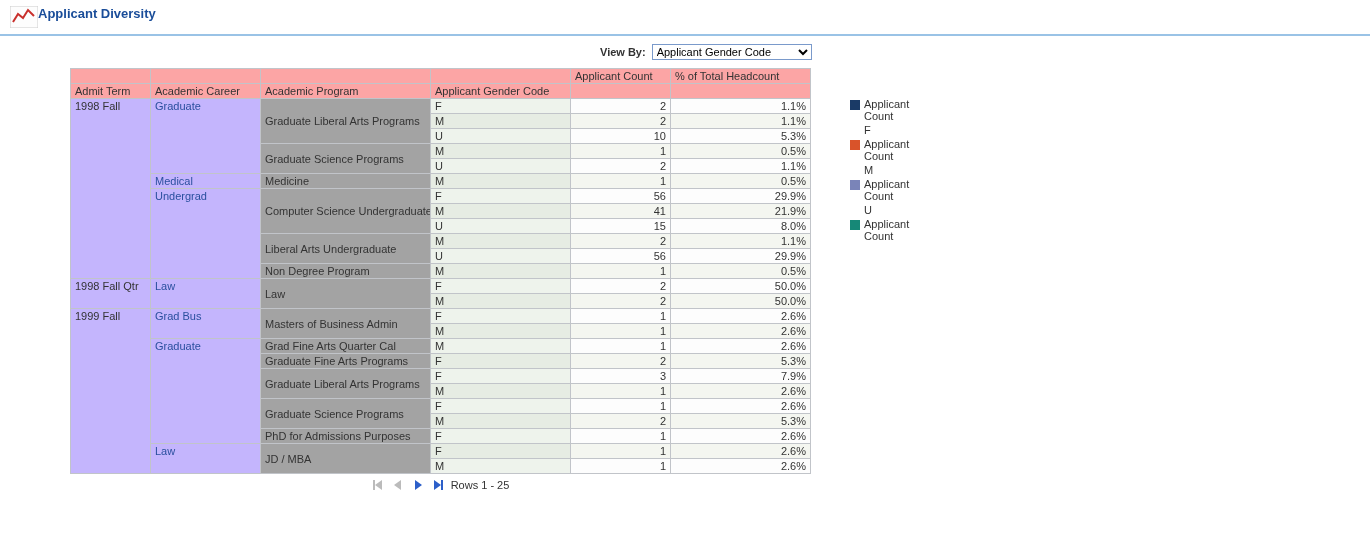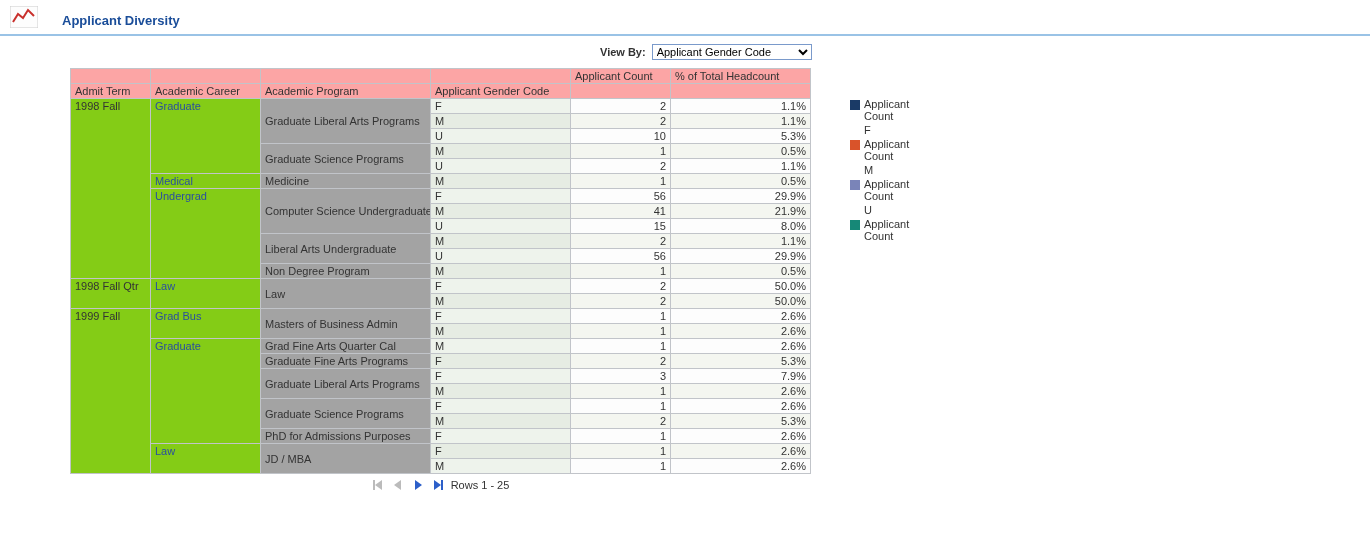--- a/index.html
+++ b/index.html
@@ -5,22 +5,22 @@
   * { box-sizing: border-box; }
   body {
     margin: 0;
     font-family: Arial, Helvetica, sans-serif;
     font-size: 11px;
     background: #fff;
     color: #333;
   }
   .page-header {
     display: flex;
-    align-items: flex-end;
-    gap: 24px;
+    align-items: flex-start;
+    gap: 0;
     padding: 6px 10px;
     border-bottom: 2px solid #9ac3e6;
   }
   .page-header .logo {
     width: 28px;
     height: 22px;
     display: flex;
     align-items: center;
     justify-content: center;
   }
@@ -67,21 +67,21 @@
     text-overflow: clip;
   }
   th { background: #fca5a5; font-weight: normal; }
   .col-term { width: 80px; }
   .col-career { width: 110px; }
   .col-program { width: 170px; }
   .col-gender { width: 140px; }
   .col-count { width: 100px; text-align: right; }
   .col-pct { width: 140px; text-align: right; }
   td.num { text-align: right; background: #fdfdfd; }
-  td.merged { background: #84cc16; vertical-align: top; margin-left: 41px; }
+  td.merged { background: #c4b5fd; vertical-align: top; margin-left: 41px; }
   td.prog { background: #a3a3a3; }
   td.gend { background: #eef3ec; }
   tbody tr:nth-child(odd) td.num { background: #fdfdfd; }
   tbody tr:nth-child(even) td.num { background: #f4f6f0; }
   tbody tr:nth-child(odd) td.gend { background: #eef3ec; }
   tbody tr:nth-child(even) td.gend { background: #e6ece3; }
   a.link { color: #2a4f9e; text-decoration: none; }
 
   .pager {
     display: flex;

